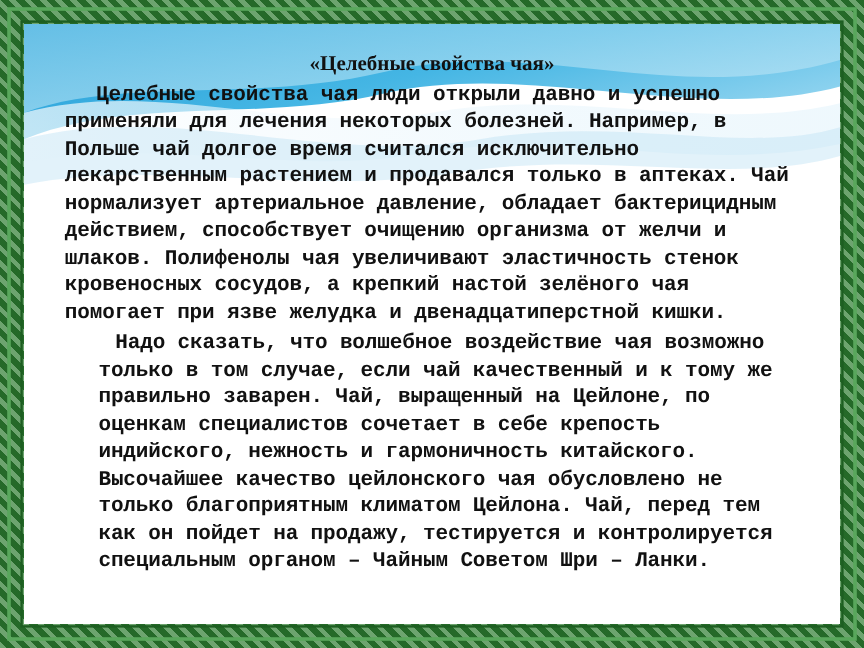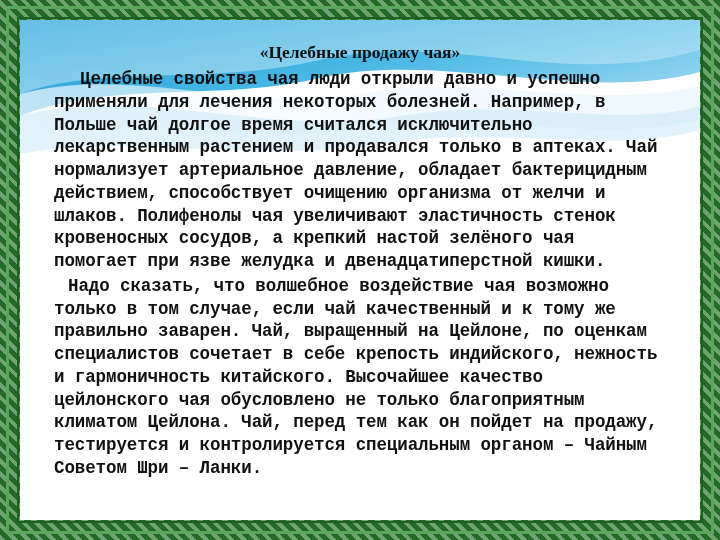--- a/index.html
+++ b/index.html
@@ -114,20 +114,21 @@
     font-weight: bold;
     text-align: left;
     margin: 0 0 0 0;
     text-indent: 26px;
     letter-spacing: -0.1px;
     font-family: Liberation Mono, monospace;
   }
   .para.second {
     text-indent: 14px;
     margin-top: 2px;
+    margin-left: 28px;
   }
 </style>
 </head>
 <body>
 
 <div class="slide">
 
   <div class="frame-outer"></div>
   <div class="frame-weave"></div>
   <div class="frame-hi"></div>
@@ -153,19 +154,19 @@
           </linearGradient>
         </defs>
         <path d="M0,0 H680 V52 C560,84 420,30 300,58 C200,82 90,60 0,96 Z" fill="url(#g1)"></path>
         <path d="M0,0 H680 V30 C540,70 430,10 300,40 C190,66 80,44 0,74 Z" fill="url(#g2)" opacity="0.75"></path>
         <path d="M0,74 C110,44 230,94 340,74 C460,52 570,92 680,66 L680,100 C560,126 450,86 330,108 C220,128 110,92 0,116 Z" fill="url(#g3)" opacity="0.8"></path>
         <path d="M0,96 C120,64 250,118 380,96 C500,76 600,110 680,86 L680,110 C590,136 480,104 360,124 C240,144 110,112 0,134 Z" fill="#bfe3f3" opacity="0.45"></path>
       </svg>
     </div>
 
     <div class="content">
-      <div class="doc-title">«Целебные продажу чая»</div>
+      <div class="doc-title">«Целебные свойства чая»</div>
       <p class="para">Целебные свойства чая люди открыли давно и успешно применяли для лечения некоторых болезней. Например, в Польше чай долгое время считался исключительно лекарственным растением и продавался только в аптеках. Чай нормализует артериальное давление, обладает бактерицидным действием, способствует очищению организма от желчи и шлаков. Полифенолы чая увеличивают эластичность стенок кровеносных сосудов, а крепкий настой зелёного чая помогает при язве желудка и двенадцатиперстной кишки.</p>
       <p class="para second">Надо сказать, что волшебное воздействие чая возможно только в том случае, если чай качественный и к тому же правильно заварен. Чай, выращенный на Цейлоне, по оценкам специалистов сочетает в себе крепость индийского, нежность и гармоничность китайского. Высочайшее качество цейлонского чая обусловлено не только благоприятным климатом Цейлона. Чай, перед тем как он пойдет на продажу, тестируется и контролируется специальным органом – Чайным Советом Шри – Ланки.</p>
     </div>
 
   </div>
 </div>
 
 </body></html>

